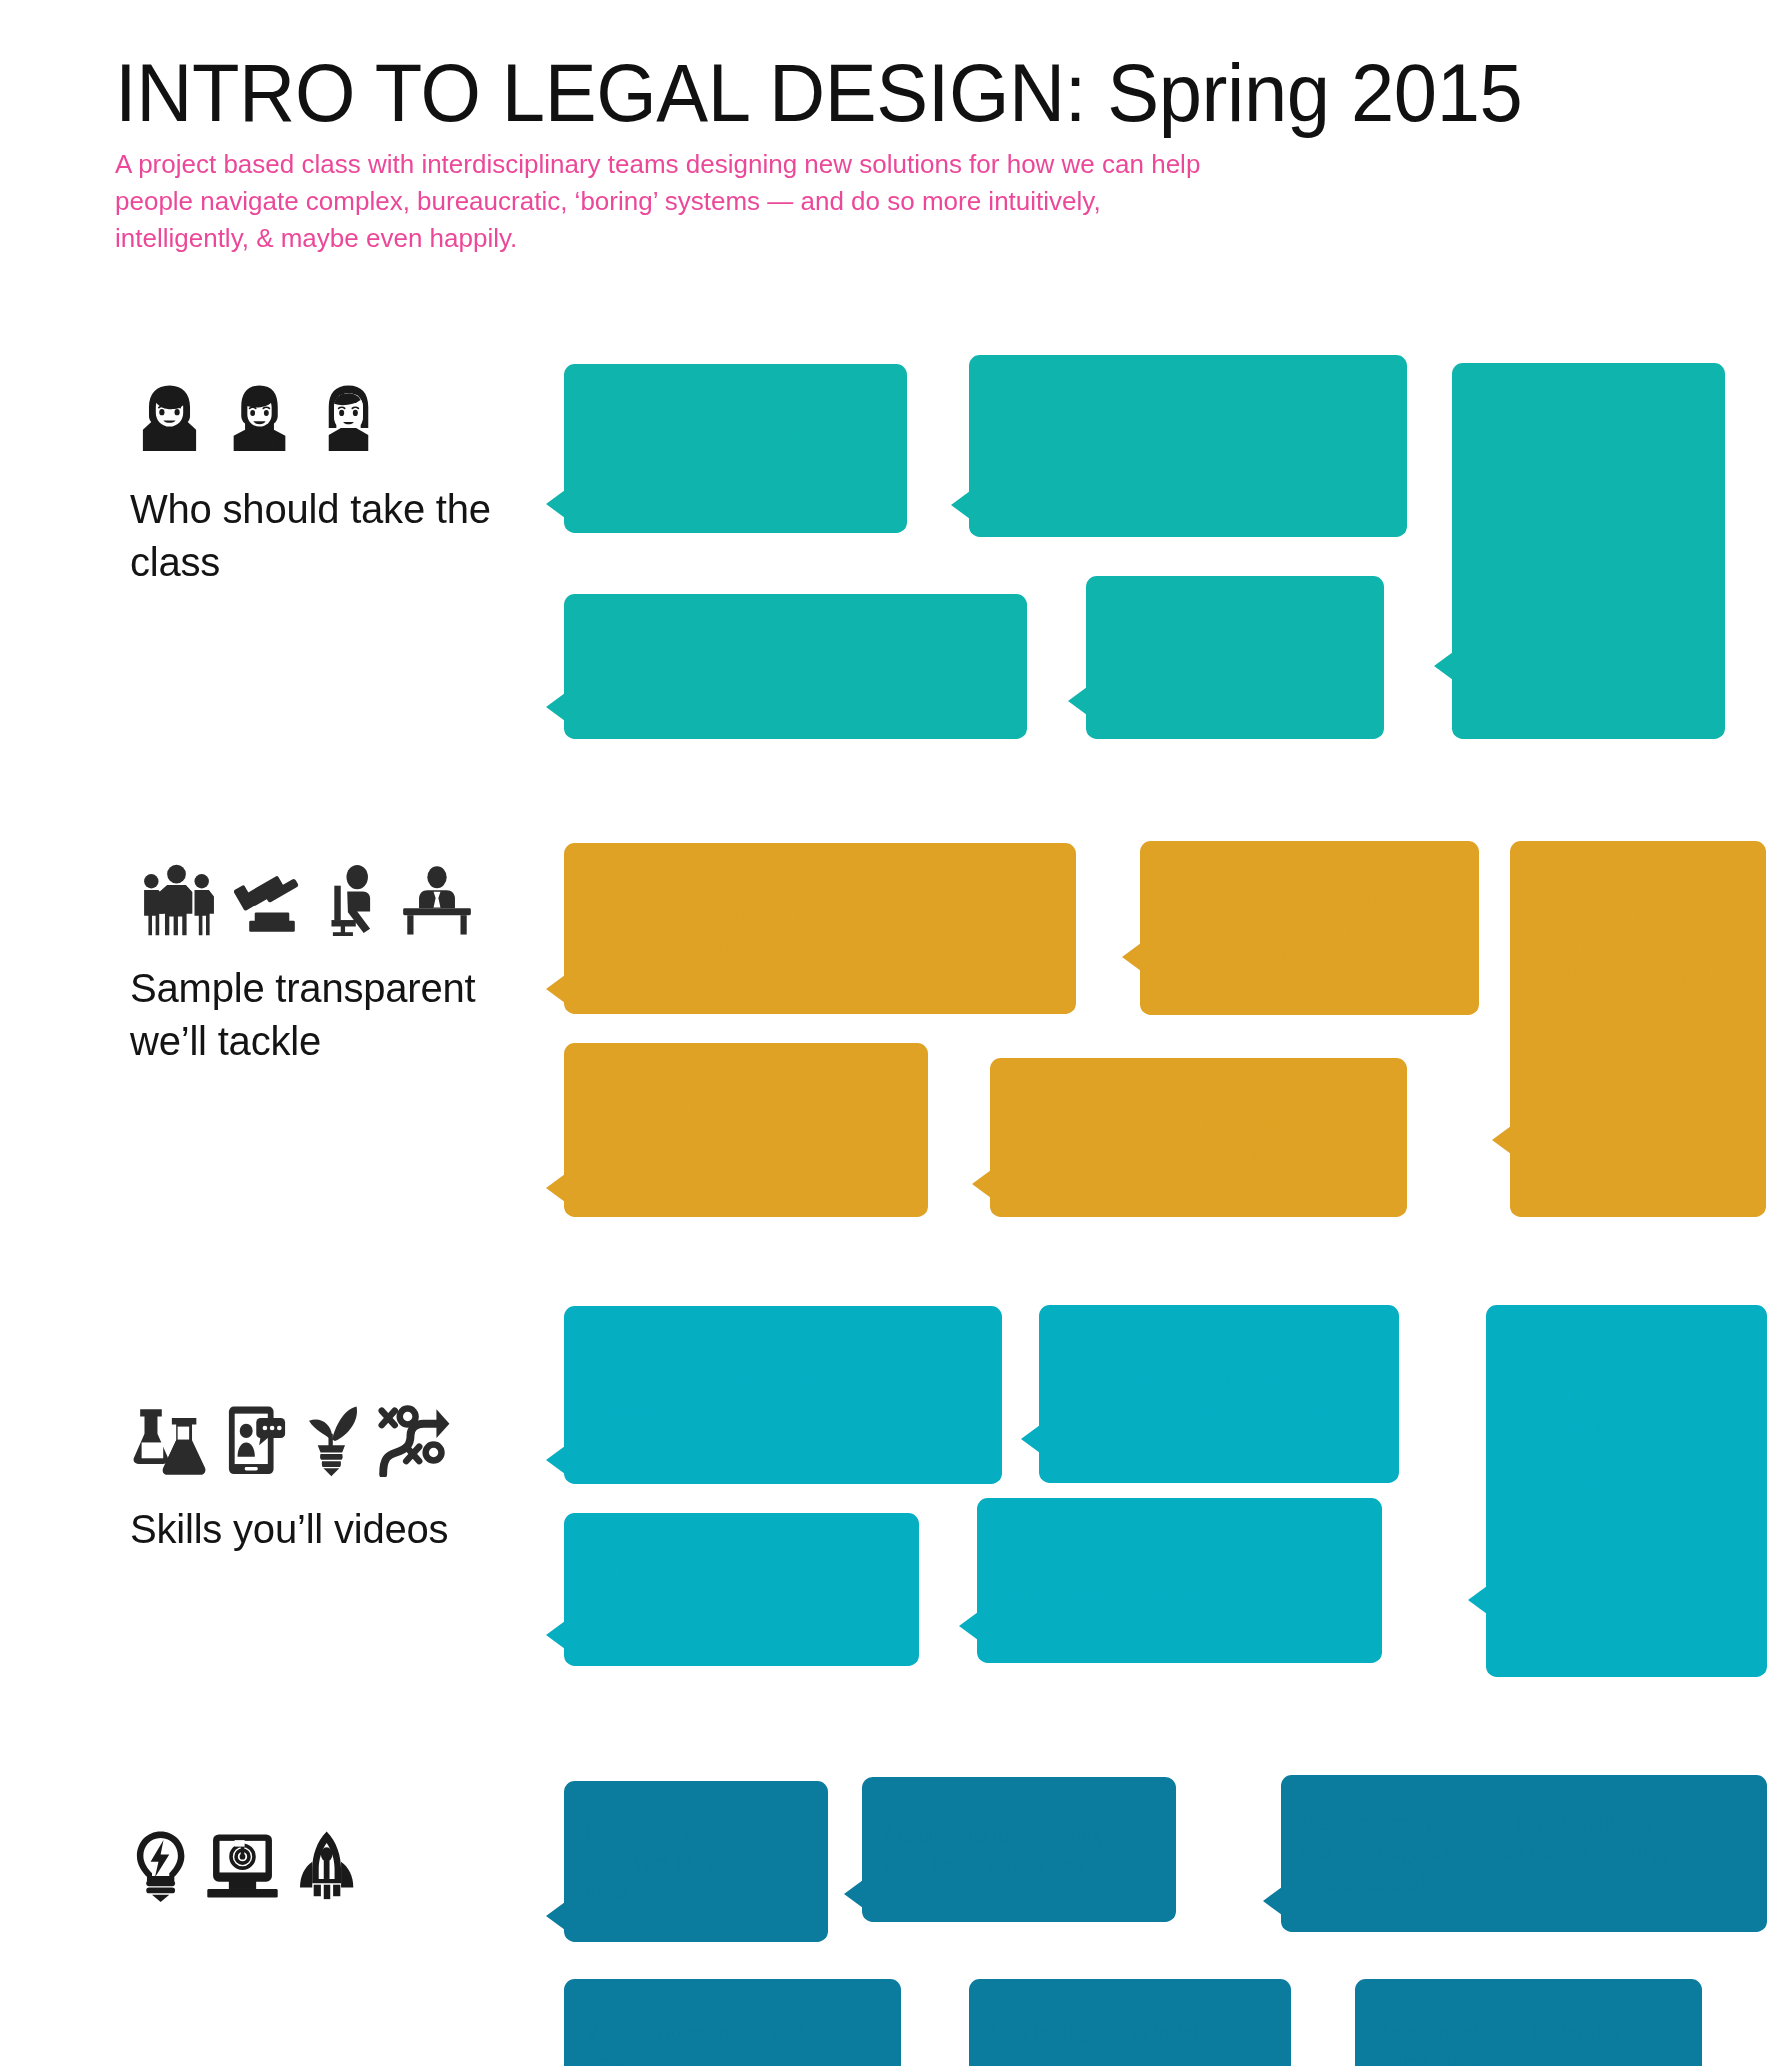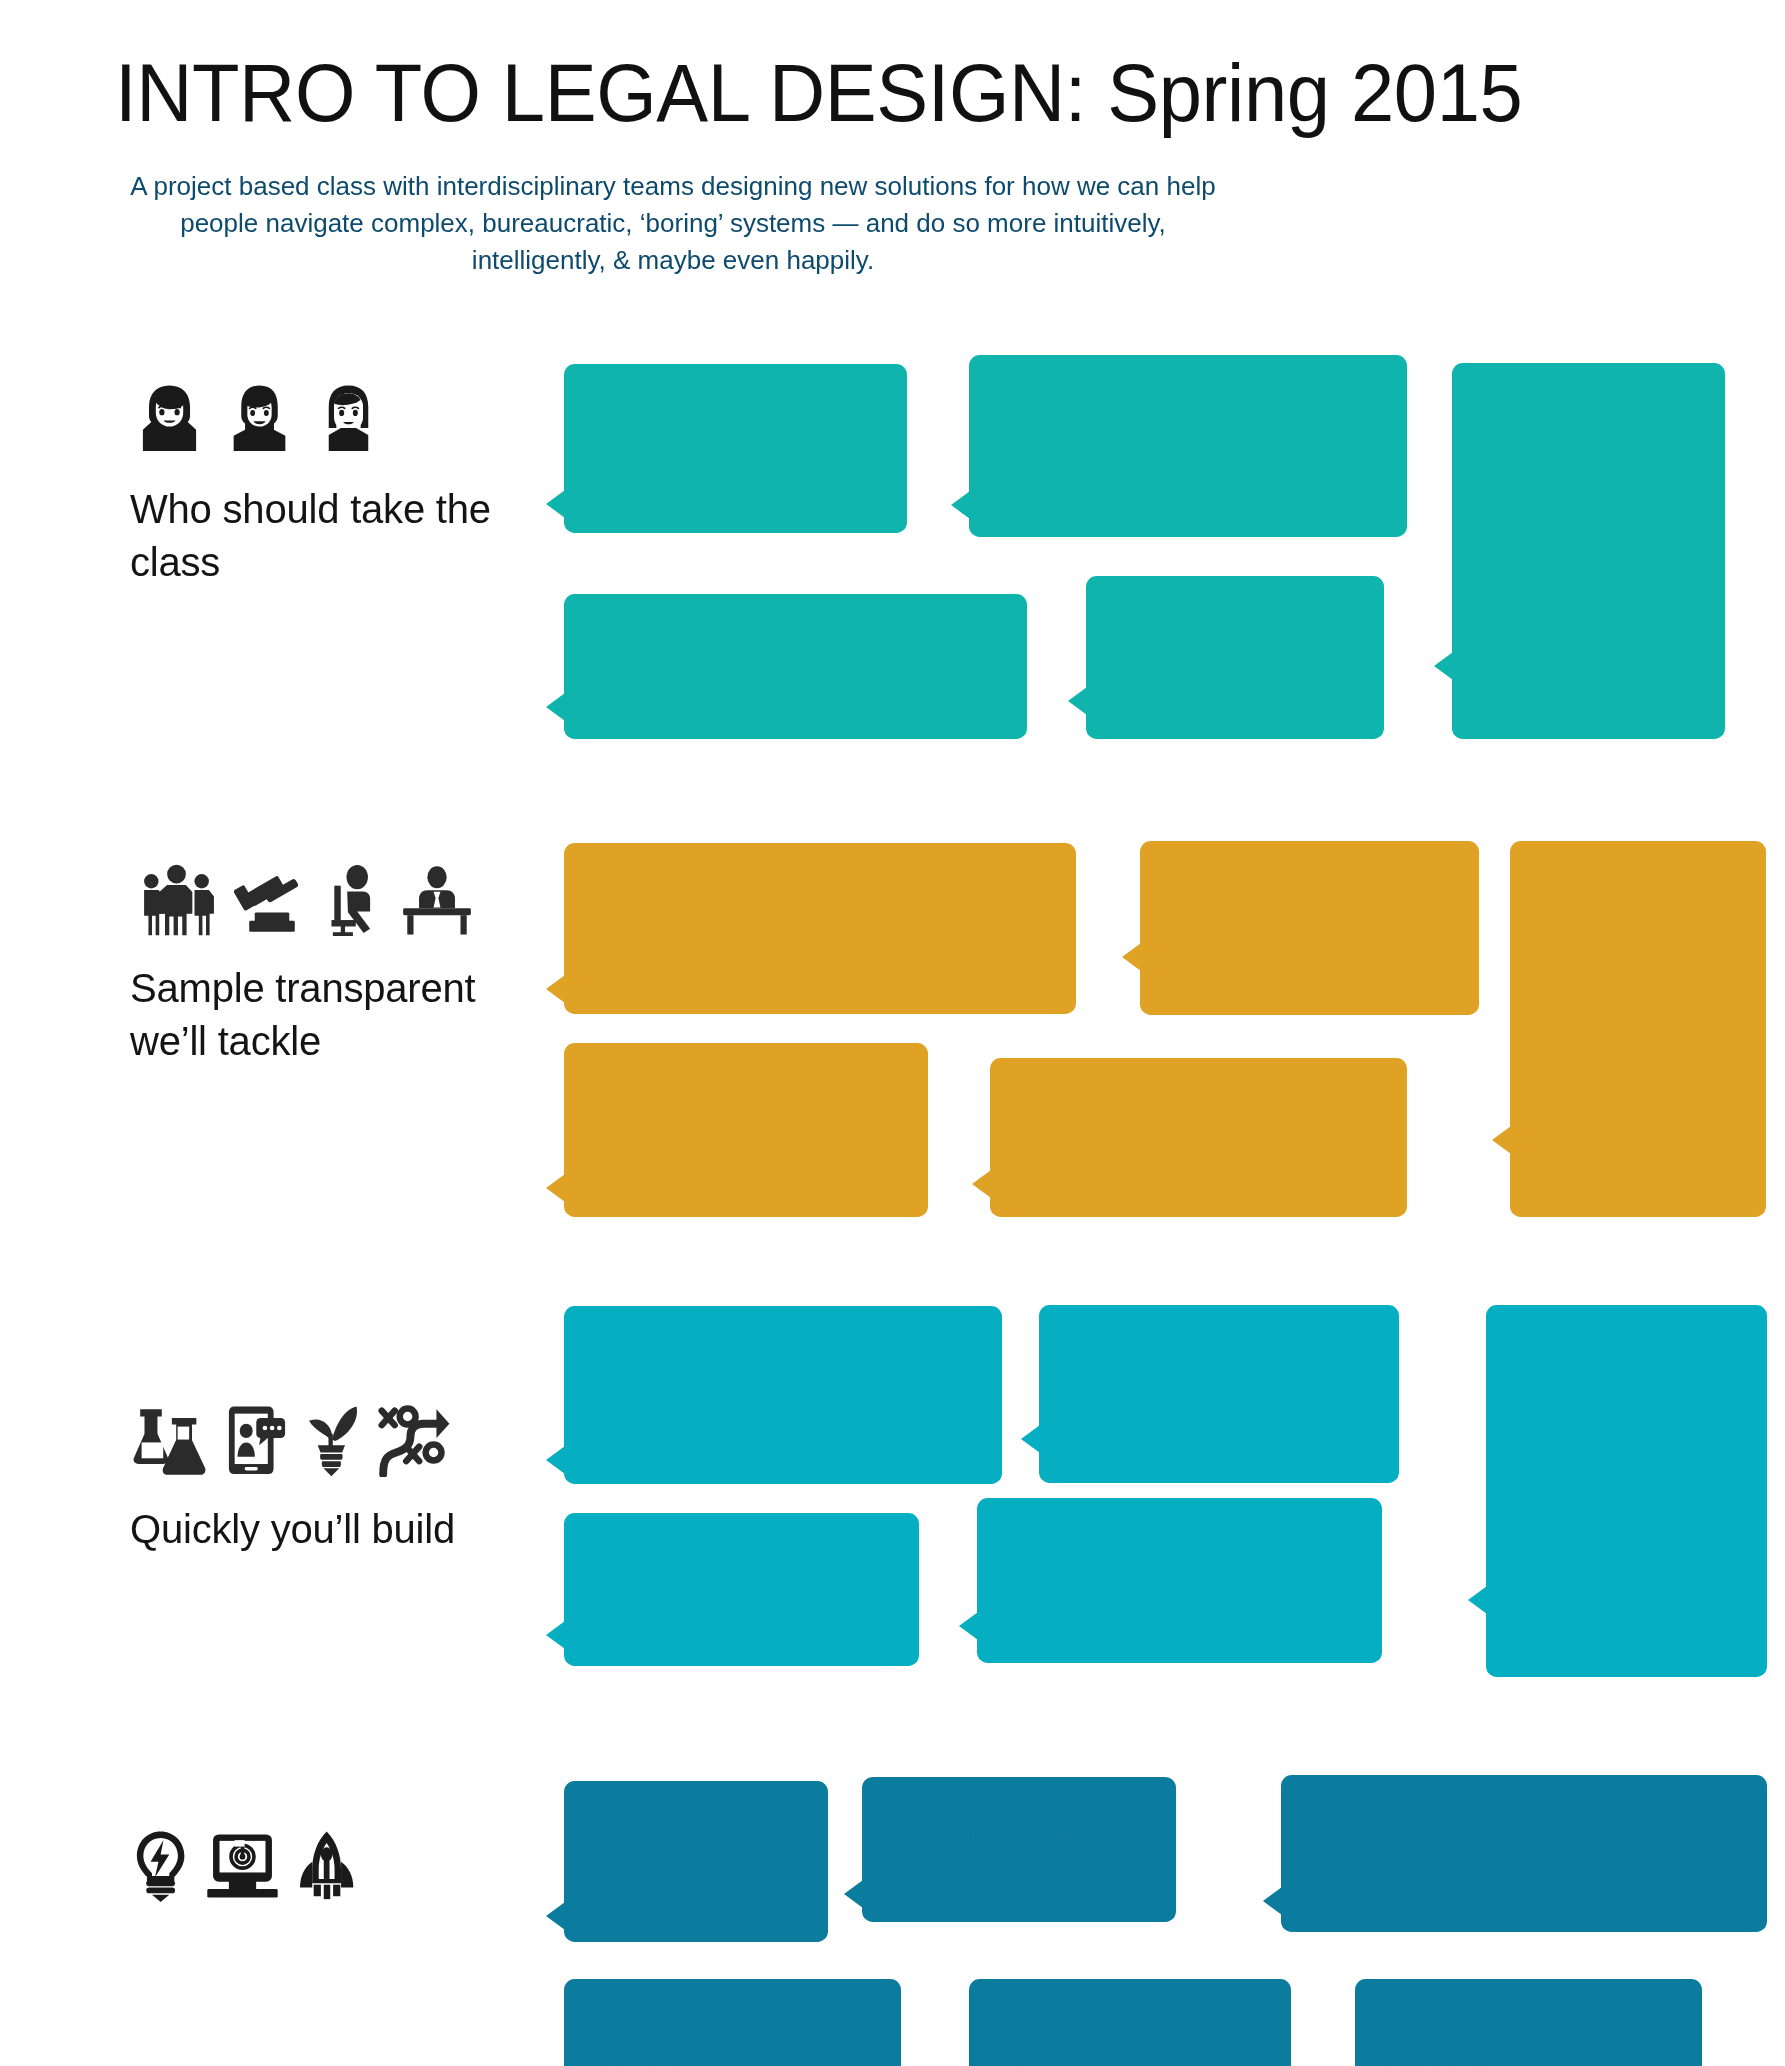--- a/index.html
+++ b/index.html
@@ -13,25 +13,24 @@
 
   
   .header{position:absolute;left:115px;top:53px;width:1612px;}
   .title{
     font-family:"Liberation Sans",sans-serif;
     font-weight:300;font-size:81px;line-height:1.0;
     letter-spacing:-0.4px;color:#111111;white-space:nowrap;
     transform:scaleX(0.96);transform-origin:left center;
   }
   .subtitle{
-    margin-top:34px;
+    margin-top:12px;
     font-family:"Liberation Sans",sans-serif;
-    font-weight:400;font-size:26px;line-height:1.42;color:#0c4a6e;
+    font-weight:400;font-size:26px;line-height:1.42;color:#ec4899;
     max-width:1116px;
-    text-align:center;
   }
 
   
   .section{position:absolute;left:14px;width:1556px;}
   .sec-left{position:absolute;left:116px;top:0;width:405px;}
   .icons{display:flex;align-items:flex-end;gap:10.7px;height:76px;}
   .icons svg{display:block;}
   .sec-label{
     margin-top:26px;
     font-family:"Liberation Sans",sans-serif;
@@ -296,21 +295,21 @@
           <path d="M12 8l18 20M30 8L12 28" stroke-width="9" stroke-linecap="round" fill="none"></path>
           <circle cx="48" cy="16" r="11" fill="none" stroke-width="9"></circle>
           <path d="M14 96c0-22 6-26 18-30 14-5 20-10 20-24 0-10 8-16 18-16h22" fill="none" stroke-width="11" stroke-linecap="round" stroke-linejoin="round"></path>
           <path d="M88 6l18 20-18 20z" stroke="none"></path>
           <path d="M46 58l18 20M64 58L46 78" stroke-width="9" stroke-linecap="round" fill="none"></path>
           <circle cx="84" cy="66" r="11" fill="none" stroke-width="9"></circle>
         </g>
             </svg>
           </span>
       </div>
-      <div class="sec-label">Quickly you’ll build</div>
+      <div class="sec-label">Skills you’ll videos</div>
     </div>
 
     <div class="bubbles">
       <div class="bub c-cyan pad t-cyan" style="left:0px;top:0px;width:438px;height:178px;">
         <span class="tail" style="top:140px;"></span>
         <span class="txt">Practice &amp; teach user-centered design, with focus on complex systems</span>
       </div>
       <div class="bub c-cyan pad t-cyan" style="left:475px;top:-1.2px;width:360px;height:178px;">
         <span class="tail" style="top:120px;"></span>
         <span class="txt">Quickly prototype high-fidelity websites, apps, and service plans</span>

